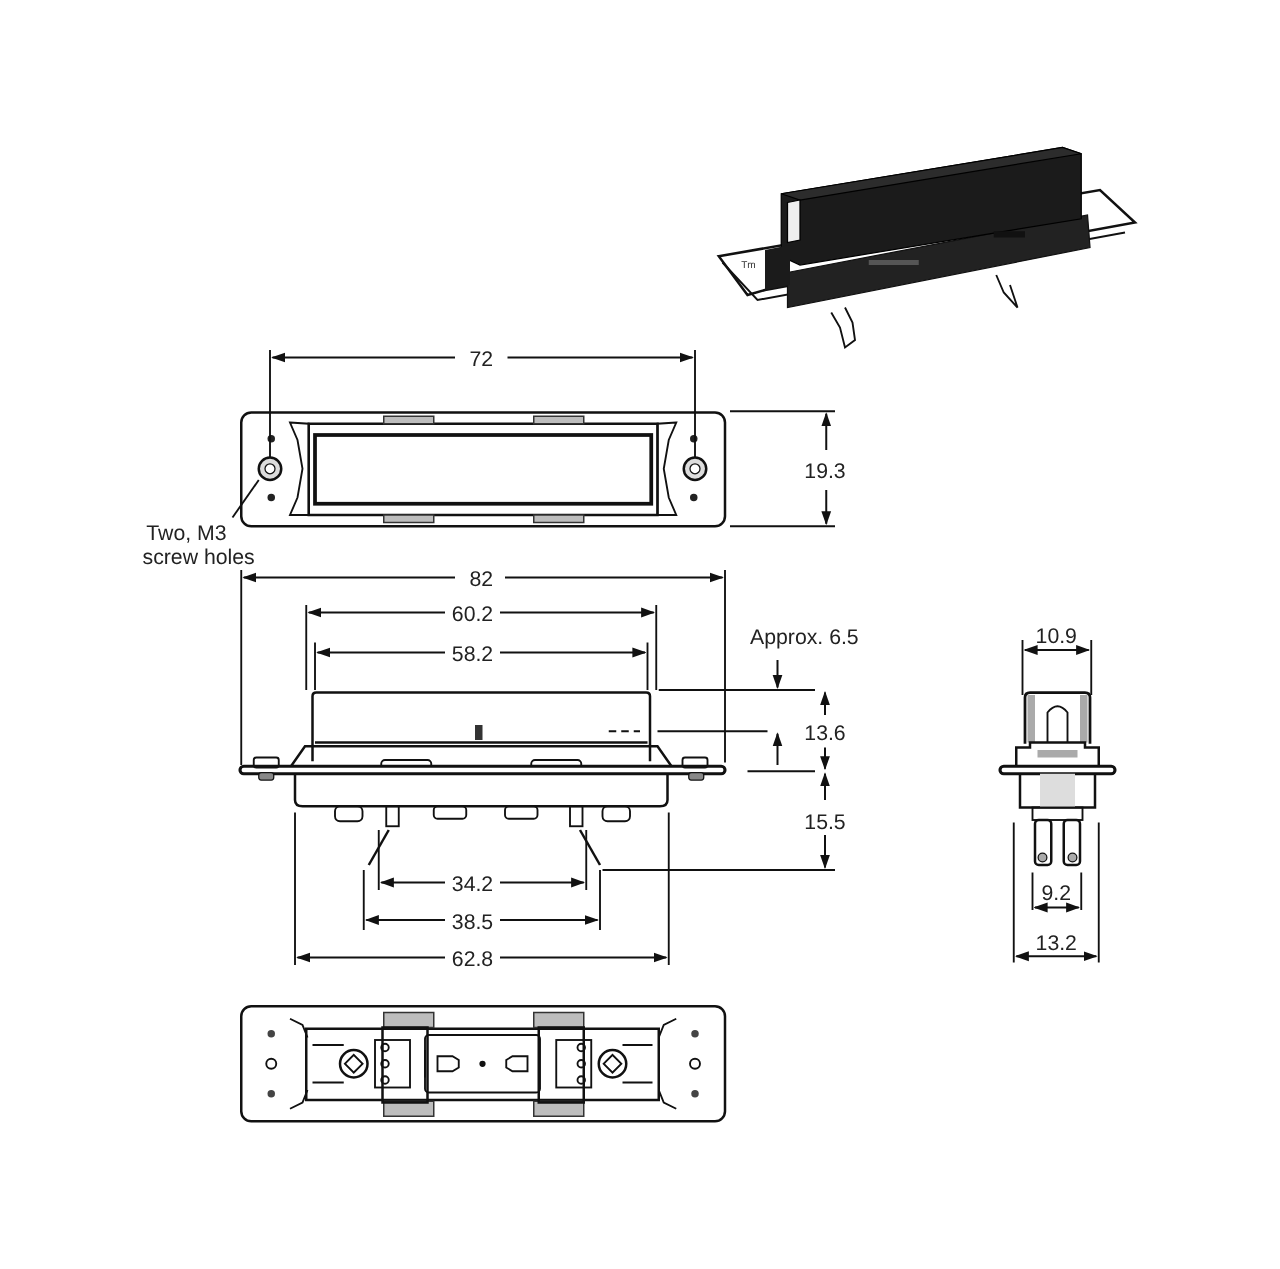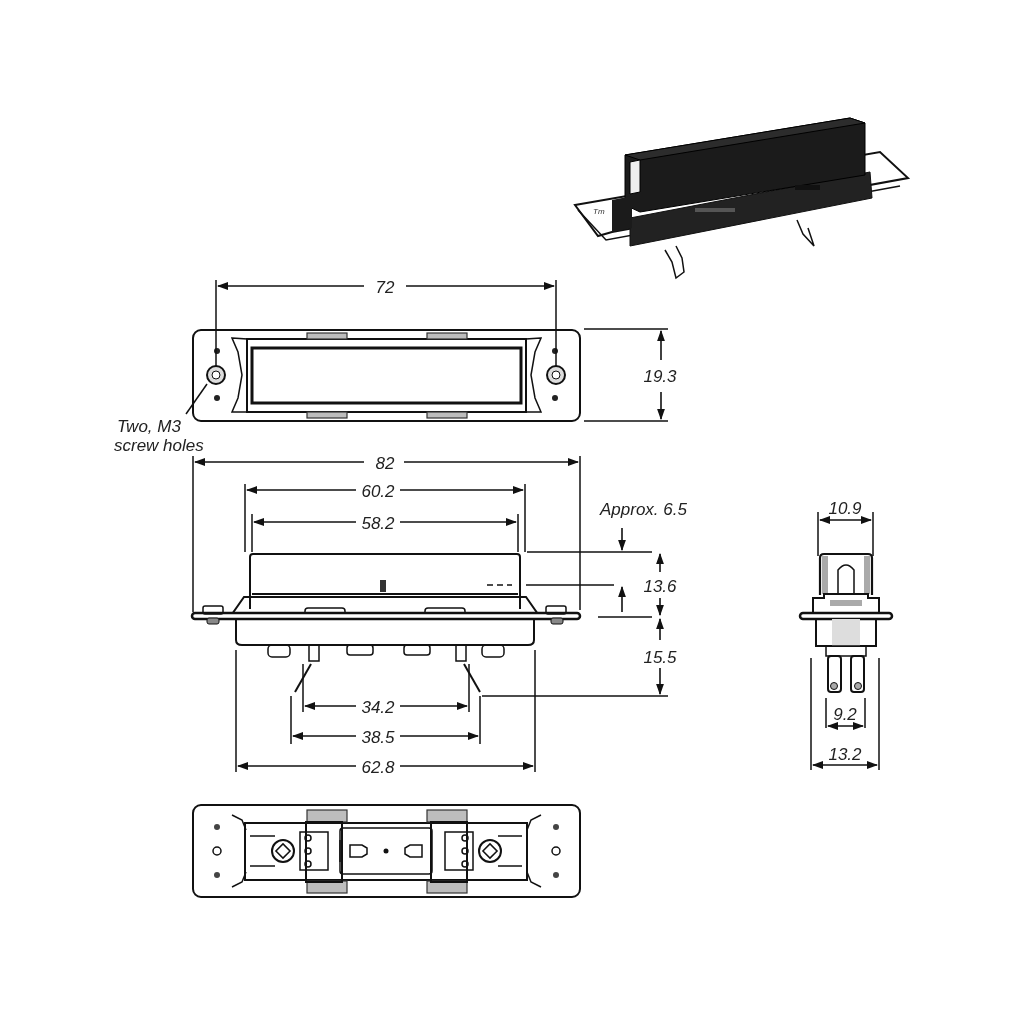--- a/index.html
+++ b/index.html
@@ -1,16 +1,16 @@
 <!DOCTYPE html>
 <html><head>
 <meta charset="utf-8">
 <style>
   html, body { margin:0; padding:0; background:#ffffff; }
-  #stage { position:relative; width:1024px; height:1015px; background:#fff; overflow:hidden;font-style:italic; }
+  #stage { position:relative; width:1024px; height:1015px; background:#fff; overflow:hidden; }
   svg { position:absolute; left:0; top:0; }
   .ln { stroke:#111; stroke-width:2; fill:none; }
   .thin { stroke:#111; stroke-width:1.5; fill:none; }
   .dim { stroke:#111; stroke-width:1.6; fill:none; }
   .txt { font-family:"Liberation Sans", sans-serif; font-size:17px; fill:#222; }
   .gray { fill:#bdbdbd; stroke:#333; stroke-width:1.2; }
 </style>
 </head>
 <body>
 

